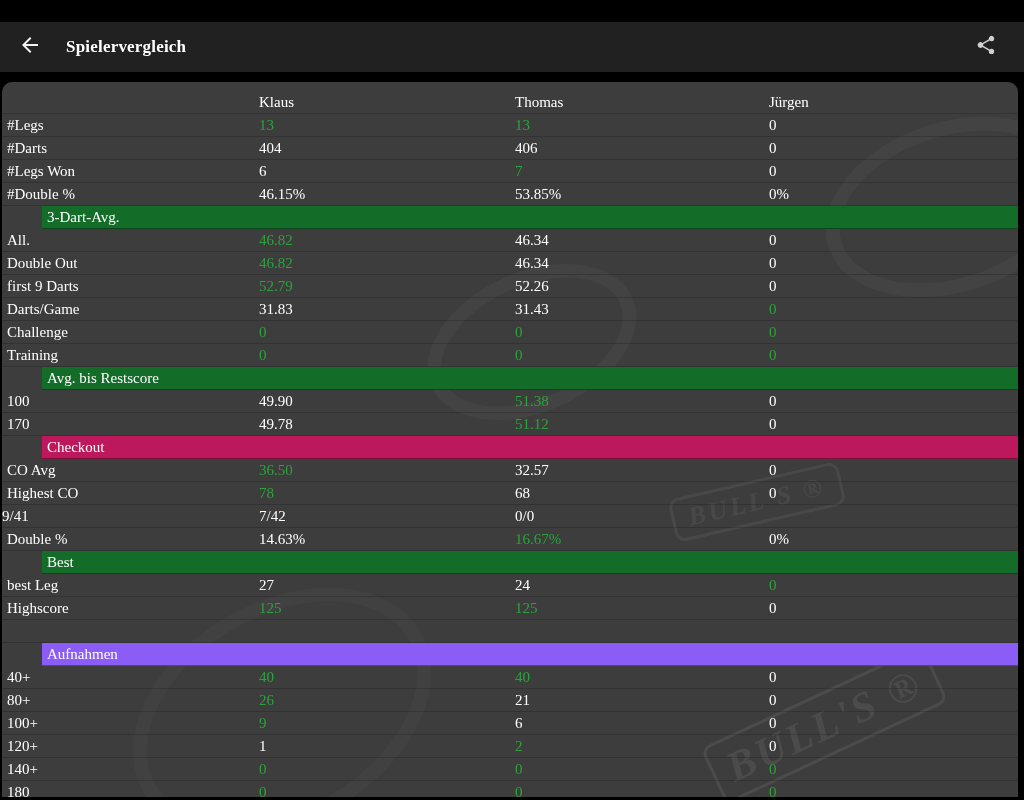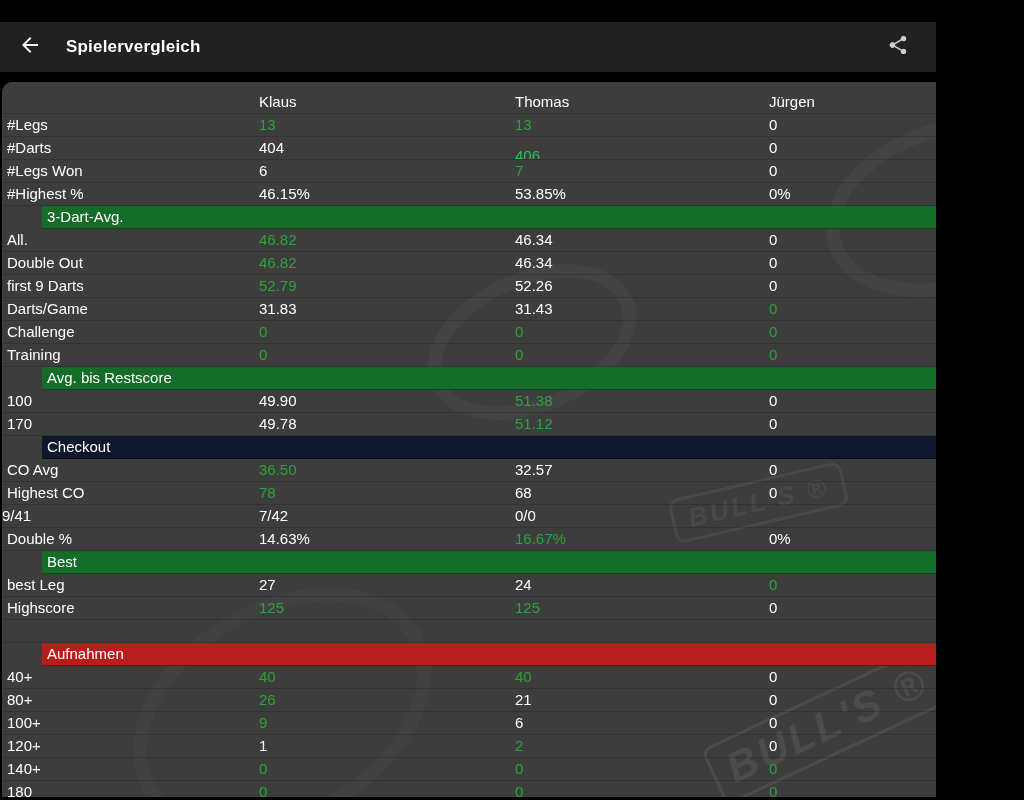--- a/index.html
+++ b/index.html
@@ -1,20 +1,20 @@
 <!DOCTYPE html>
 <html><head>
 <meta charset="utf-8">
 <style>
   * { margin:0; padding:0; box-sizing:border-box; }
   html,body { background:#000; }
   body { font-family:"Liberation Sans", sans-serif; }
   .screen{
-    position:relative; width:936px; height:800px;
-    background:#000; overflow:hidden;
+    position:relative; width:1024px; height:800px;
+    background:#000; overflow:hidden;font-family:Liberation Serif, serif;
   }
   .status-bar{
     position:absolute; top:0; left:0; width:100%; height:22px; background:#000;
   }
   .app-bar{
     position:absolute; top:22px; left:0; width:100%; height:50px;
     background:#212121; display:flex; align-items:center;
   }
   .back-btn{
     width:48px; height:48px; margin-left:6px;
@@ -101,31 +101,31 @@
 
     <div class="row data">
           <div class="cell label">#Legs</div>
           <div class="cell val" style="color: rgb(43, 163, 58);">13</div>
           <div class="cell val" style="color: rgb(43, 163, 58);">13</div>
           <div class="cell val">0</div>
         </div>
         <div class="row data">
           <div class="cell label">#Darts</div>
           <div class="cell val">404</div>
-          <div class="cell val" style="color: #22c55e; margin-top: 8px;">406</div>
+          <div class="cell val" style="color: #ffffff;">406</div>
           <div class="cell val">0</div>
         </div>
         <div class="row data">
           <div class="cell label">#Legs Won</div>
           <div class="cell val">6</div>
           <div class="cell val" style="color: rgb(43, 163, 58);">7</div>
           <div class="cell val">0</div>
         </div>
         <div class="row data">
-          <div class="cell label">#Highest %</div>
+          <div class="cell label">#Double %</div>
           <div class="cell val">46.15%</div>
           <div class="cell val">53.85%</div>
           <div class="cell val">0%</div>
         </div>
         <div class="row section" style="background: rgb(19, 109, 40);">
           <div class="cell label">3-Dart-Avg.</div>
         </div>
         <div class="row data">
           <div class="cell label">All.</div>
           <div class="cell val" style="color: rgb(43, 163, 58);">46.82</div>
@@ -170,21 +170,21 @@
           <div class="cell val">49.90</div>
           <div class="cell val" style="color: rgb(43, 163, 58);">51.38</div>
           <div class="cell val">0</div>
         </div>
         <div class="row data">
           <div class="cell label">170</div>
           <div class="cell val">49.78</div>
           <div class="cell val" style="color: rgb(43, 163, 58);">51.12</div>
           <div class="cell val">0</div>
         </div>
-        <div class="row section" style="background: #0f172a;">
+        <div class="row section" style="background: #be185d;">
           <div class="cell label">Checkout</div>
         </div>
         <div class="row data">
           <div class="cell label">CO Avg</div>
           <div class="cell val" style="color: rgb(43, 163, 58);">36.50</div>
           <div class="cell val">32.57</div>
           <div class="cell val">0</div>
         </div>
         <div class="row data">
           <div class="cell label">Highest CO</div>
@@ -212,21 +212,21 @@
           <div class="cell val">24</div>
           <div class="cell val" style="color: rgb(43, 163, 58);">0</div>
         </div>
         <div class="row data">
           <div class="cell label">Highscore</div>
           <div class="cell val" style="color: rgb(43, 163, 58);">125</div>
           <div class="cell val" style="color: rgb(43, 163, 58);">125</div>
           <div class="cell val">0</div>
         </div>
         <div class="row empty"></div>
-        <div class="row section" style="background: #b91c1c;">
+        <div class="row section" style="background: #8b5cf6;">
           <div class="cell label">Aufnahmen</div>
         </div>
         <div class="row data">
           <div class="cell label">40+</div>
           <div class="cell val" style="color: rgb(43, 163, 58);">40</div>
           <div class="cell val" style="color: rgb(43, 163, 58);">40</div>
           <div class="cell val">0</div>
         </div>
         <div class="row data">
           <div class="cell label">80+</div>

